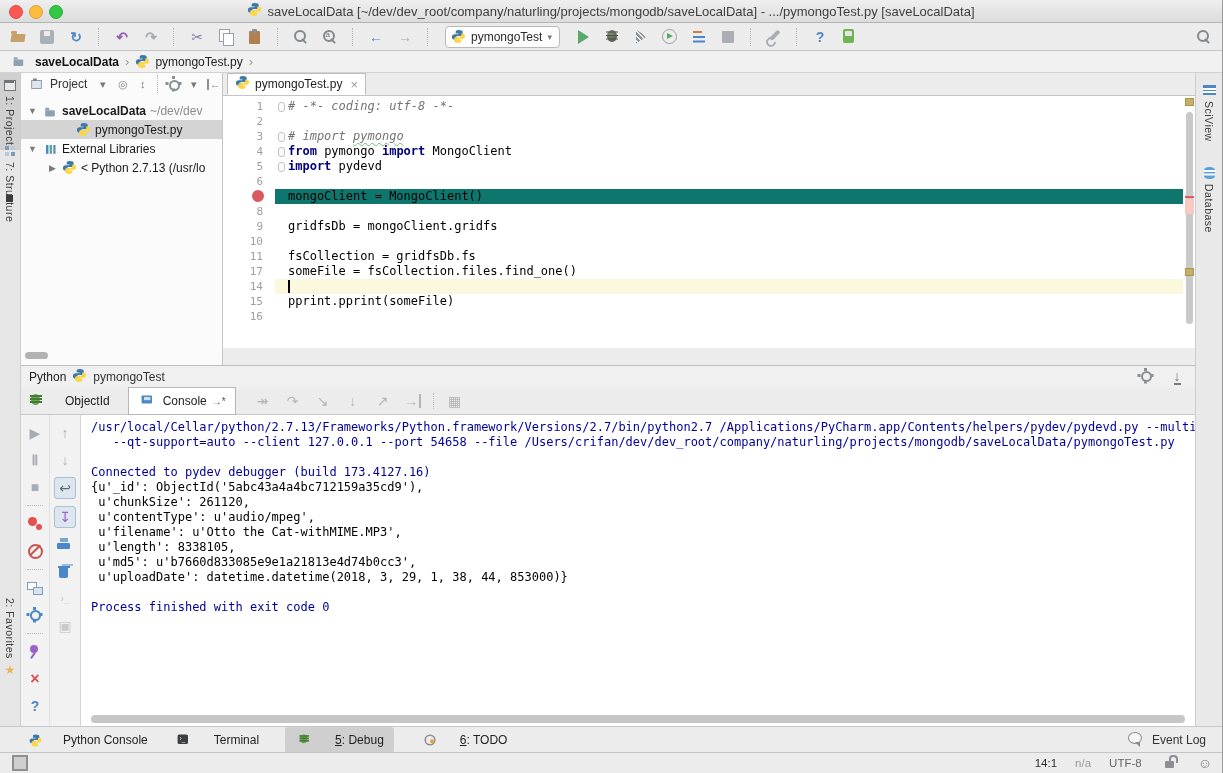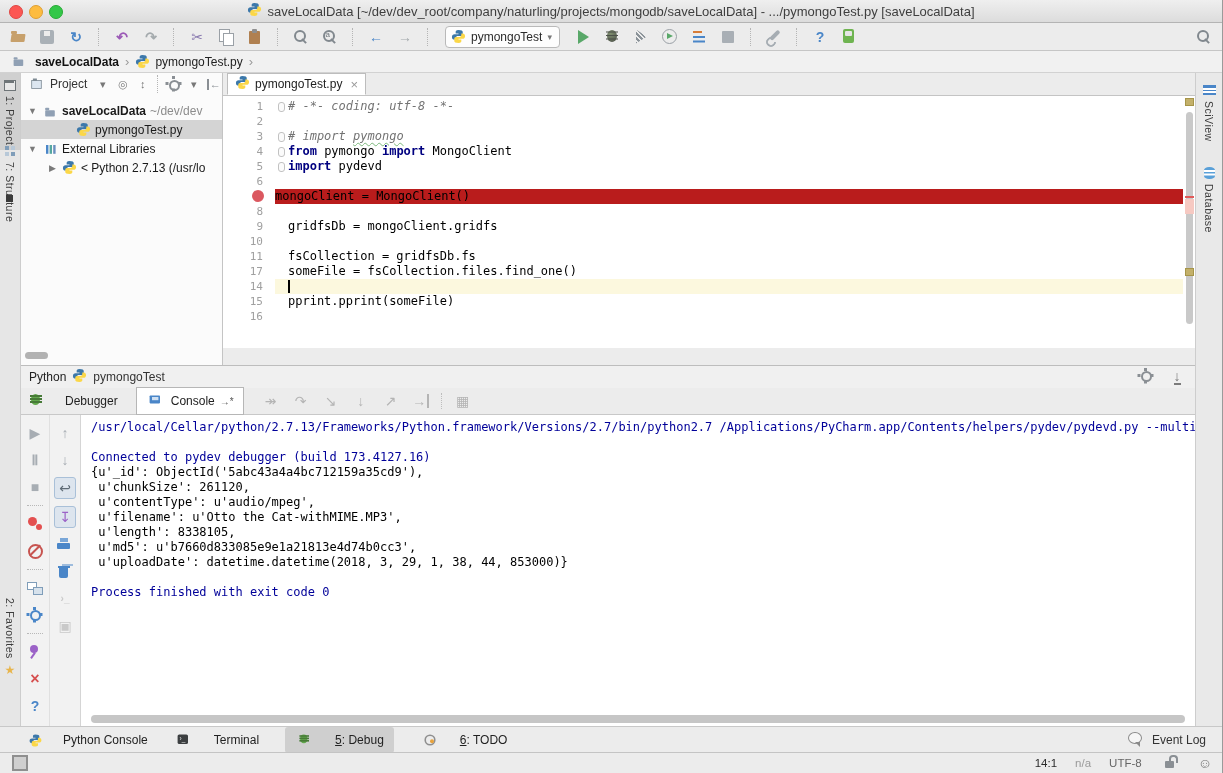--- a/index.html
+++ b/index.html
@@ -65,21 +65,21 @@
   .tabstrip{height:22px;background:#ececec;border-bottom:1px solid #c4c4c4;display:flex;align-items:flex-end;}
   .etab{height:22px;margin-left:4px;display:inline-flex;align-items:center;gap:5px;background:#fff;
     border:1px solid #bdbdbd;border-bottom:1px solid #fff;box-sizing:border-box;padding:0 7px;}
   .etab .close{color:#9a9a9a;font-size:13px;margin-left:3px;}
   .edbody{position:relative;height:252px;background:#fff;overflow:hidden;}
   .edlines{position:absolute;top:3px;left:0;right:13px;}
   .eline{height:15px;display:flex;position:relative;}
   .eline .num{width:40px;flex:none;text-align:right;padding-right:12px;color:#a0a0a0;
     font:11px "DejaVu Sans Mono","Liberation Mono",monospace;line-height:15px;background:#fff;}
   .eline .lrest{flex:1;display:flex;}
-  .eline.hlb .lrest{background:#b91c1c;flex-direction:column;}
+  .eline.hlb .lrest{background:#0f766e;}
   .eline.hlc .lrest{background:#fcf8de;}
   .fold{width:13px;flex:none;position:relative;}
   .pill{position:absolute;left:3px;top:3px;width:5px;height:8px;border:1px solid #c2c2c2;
     border-radius:3px;background:#fbfbfb;}
   .lcode{flex:1;font:12px "DejaVu Sans Mono","Liberation Mono",monospace;line-height:15px;
     white-space:pre;color:#000;}
   .cm{color:#737373;font-style:italic;}
   .kw{color:#000080;font-weight:bold;}
   .typo{text-decoration:underline wavy #7cb87c 1px;text-underline-offset:2px;}
   .bp{position:absolute;left:29px;top:1px;width:12px;height:12px;background:#db5860;border-radius:50%;}
@@ -594,21 +594,21 @@
       <span class="dbg-hicons">
         <span class="ib ic ic-gearg"></span>
         <span class="ib">
             <span class="g edge-b" style="color:#7b7b7b;">↓</span>
           </span>
       </span>
     </div>
     <div class="dbg-tabs">
       <span class="ib ic ic-bug-green"></span>
       <span class="dtab">
-        <span>Debugger</span>
+        <span>ObjectId</span>
       </span>
       <span class="dtab sel">
         <span class="ib ic ic-monitor s13"></span>
         <span>Console</span>
         <span class="tab-suffix">→*</span>
       </span>
       <span class="steps" id="dbg-steps">
           <span class="ib">
             <span class="g" style="color: rgb(180, 180, 180);">↠</span>
           </span>
@@ -677,20 +677,21 @@
           <span class="ib">
             <span class="g" style="color: rgb(201, 201, 201); font-size: 10px; font-weight: bold;">›_</span>
           </span>
           <span class="ib">
             <span class="g" style="color: rgb(201, 201, 201);">▣</span>
           </span>
         </div>
       <div class="console">
         <div class="clines" id="clines">
             <div class="cline sys">/usr/local/Cellar/python/2.7.13/Frameworks/Python.framework/Versions/2.7/bin/python2.7 /Applications/PyCharm.app/Contents/helpers/pydev/pydevd.py --multiproc</div>
+            <div class="cline sys">   --qt-support=auto --client 127.0.0.1 --port 54658 --file /Users/crifan/dev/dev_root/company/naturling/projects/mongodb/saveLocalData/pymongoTest.py</div>
             <div class="cline out"></div>
             <div class="cline sys">Connected to pydev debugger (build 173.4127.16)</div>
             <div class="cline out">{u'_id': ObjectId('5abc43a4a4bc712159a35cd9'),</div>
             <div class="cline out"> u'chunkSize': 261120,</div>
             <div class="cline out"> u'contentType': u'audio/mpeg',</div>
             <div class="cline out"> u'filename': u'Otto the Cat-withMIME.MP3',</div>
             <div class="cline out"> u'length': 8338105,</div>
             <div class="cline out"> u'md5': u'b7660d833085e9e1a21813e4d74b0cc3',</div>
             <div class="cline out"> u'uploadDate': datetime.datetime(2018, 3, 29, 1, 38, 44, 853000)}</div>
             <div class="cline out"></div>

